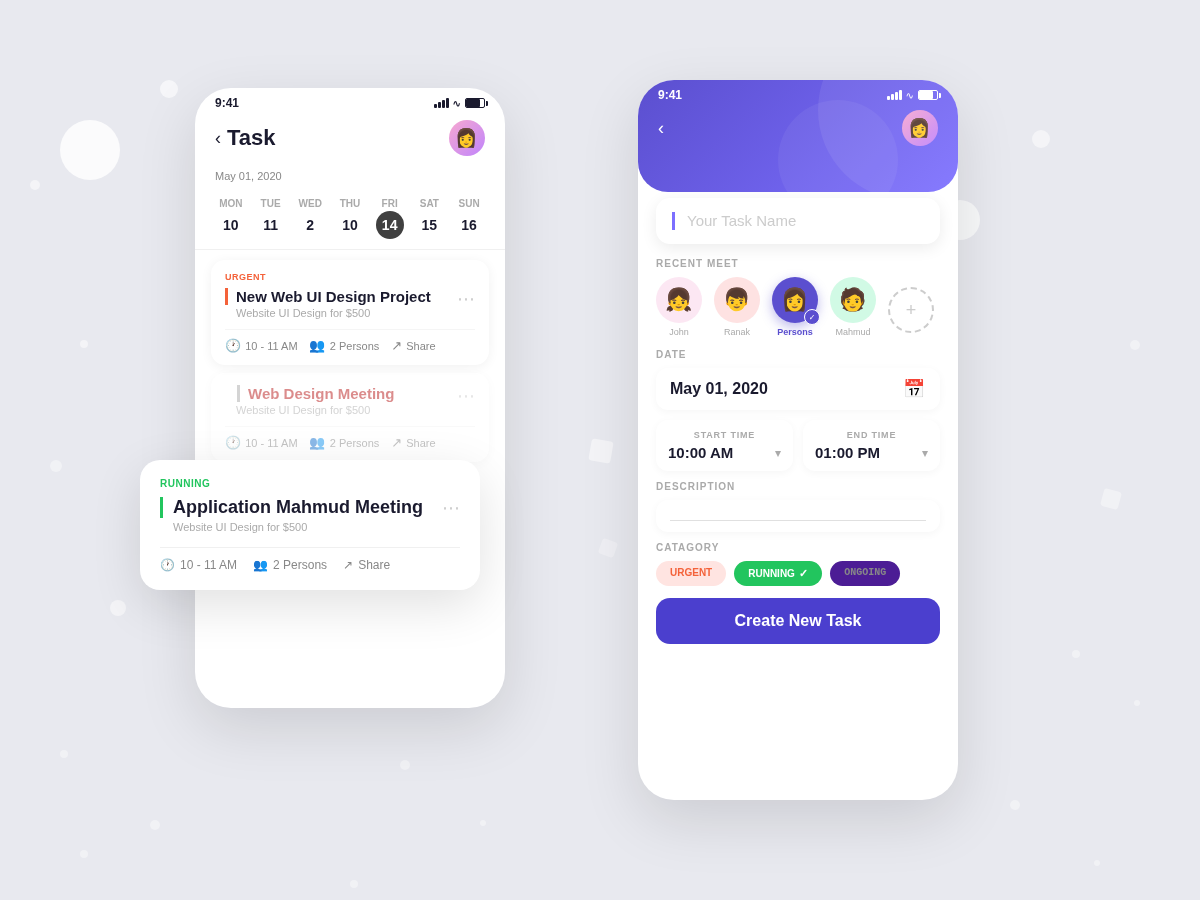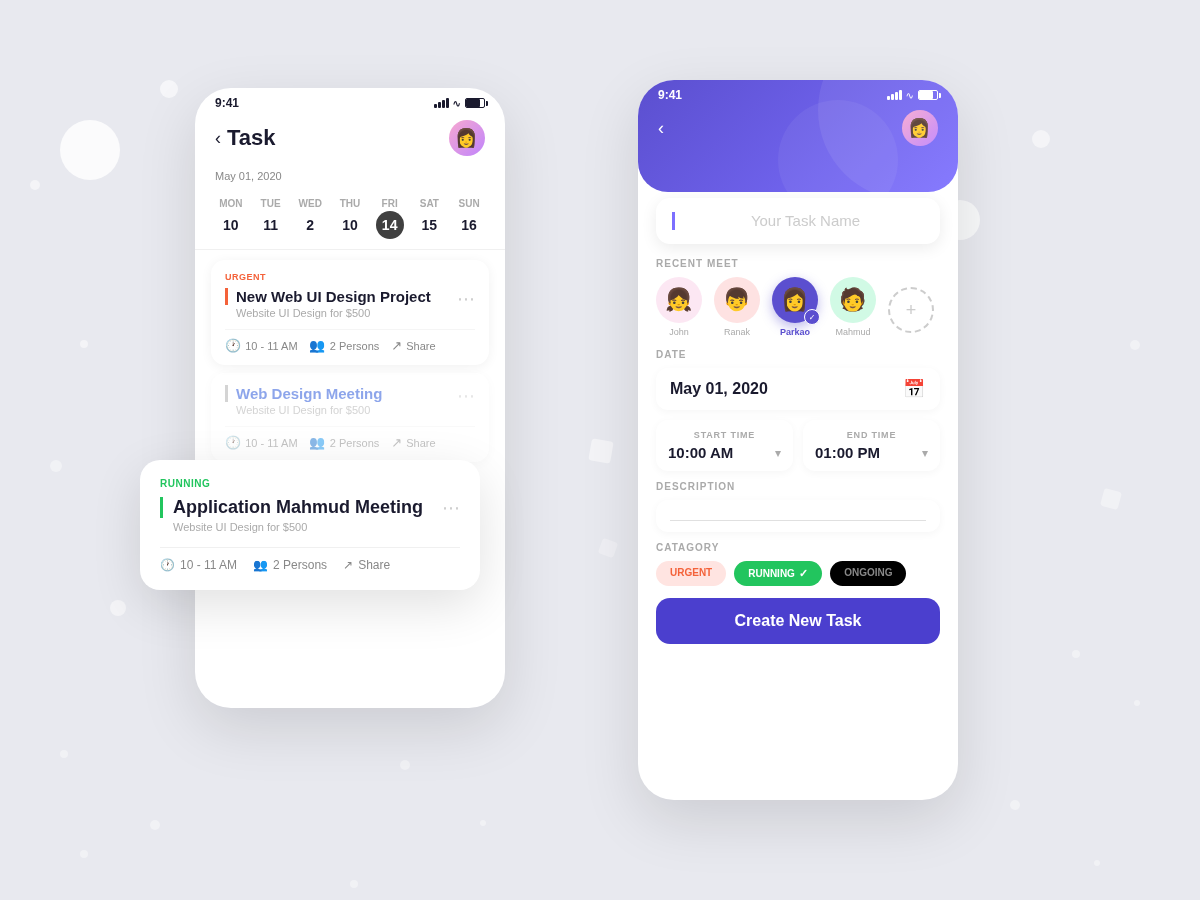--- a/index.html
+++ b/index.html
@@ -191,21 +191,20 @@
       box-shadow: 0 4px 16px rgba(0,0,0,0.08);
       margin-bottom: 14px;
     }
     .p2-text-input {
       border: none;
       outline: none;
       width: 100%;
       font-size: 15px;
       color: #ccc;
       background: transparent;
-      text-align: center;
     }
     .p2-text-input::placeholder { color: #ccc; }
     .p2-input-border-left { border-left: 3px solid #7c6fff; padding-left: 12px; }
 
     .section-label { font-size: 10px; font-weight: 700; color: #aaa; letter-spacing: 1px; text-transform: uppercase; margin-bottom: 8px; }
 
     .recent-meet { margin-bottom: 12px; }
     .avatars-row { display: flex; gap: 12px; align-items: flex-end; }
     .avatar-item { display: flex; flex-direction: column; align-items: center; gap: 4px; }
     .avatar-circle {
@@ -291,21 +290,21 @@
     .category-row { display: flex; gap: 8px; margin-top: 4px; flex-wrap: wrap; }
     .category-tag {
       padding: 6px 14px;
       border-radius: 20px;
       font-size: 10px;
       font-weight: 600;
       cursor: pointer;
     }
     .cat-urgent { background: #ffe4e1; color: #f4623a; }
     .cat-running { background: #22c55e; color: white; display: flex; align-items: center; gap: 4px; }
-    .cat-ongoing { background: #000000; color: #888; }
+    .cat-ongoing { background: #4c1d95; color: #888; font-family: Liberation Mono, monospace; }
 
     .create-btn {
       background: #4b3fce;
       color: white;
       border: none;
       border-radius: 14px;
       padding: 14px;
       width: 100%;
       font-size: 16px;
       font-weight: 700;
@@ -434,21 +433,21 @@
         <div class="task-meta-item">
           <span class="meta-icon">↗</span>
           <span>Share</span>
         </div>
       </div>
     </div>
 
     <div class="task-card dimmed">
       <div class="task-title-row">
         <div>
-          <div class="task-title" style="border-color:#aaa;color:#1d4ed8;">Web Design Meeting</div>
+          <div class="task-title" style="border-color:#aaa;color:#b91c1c;margin-left:12px;">Web Design Meeting</div>
           <div class="task-sub">Website UI Design for $500</div>
         </div>
         <span class="task-dots">⋯</span>
       </div>
       <div class="task-meta">
         <div class="task-meta-item">
           <span class="meta-icon">🕐</span>
           <span>10 - 11 AM</span>
         </div>
         <div class="task-meta-item">
@@ -543,21 +542,21 @@
             <span style="font-size:22px;">👦</span>
           </div>
           <span class="avatar-name">Ranak</span>
         </div>
 
         <div class="avatar-item">
           <div class="avatar-circle selected" style="position:relative;">
             <span style="font-size:22px;">👩</span>
             <div class="avatar-check">✓</div>
           </div>
-          <span class="avatar-name" style="color:#5b4fcf;font-weight:700;">Parkao</span>
+          <span class="avatar-name" style="color:#5b4fcf;font-weight:700;">Persons</span>
         </div>
 
         <div class="avatar-item">
           <div class="avatar-circle" style="background:#d1fae5;">
             <span style="font-size:22px;">🧑</span>
           </div>
           <span class="avatar-name">Mahmud</span>
         </div>
 
         <div class="avatar-item">

